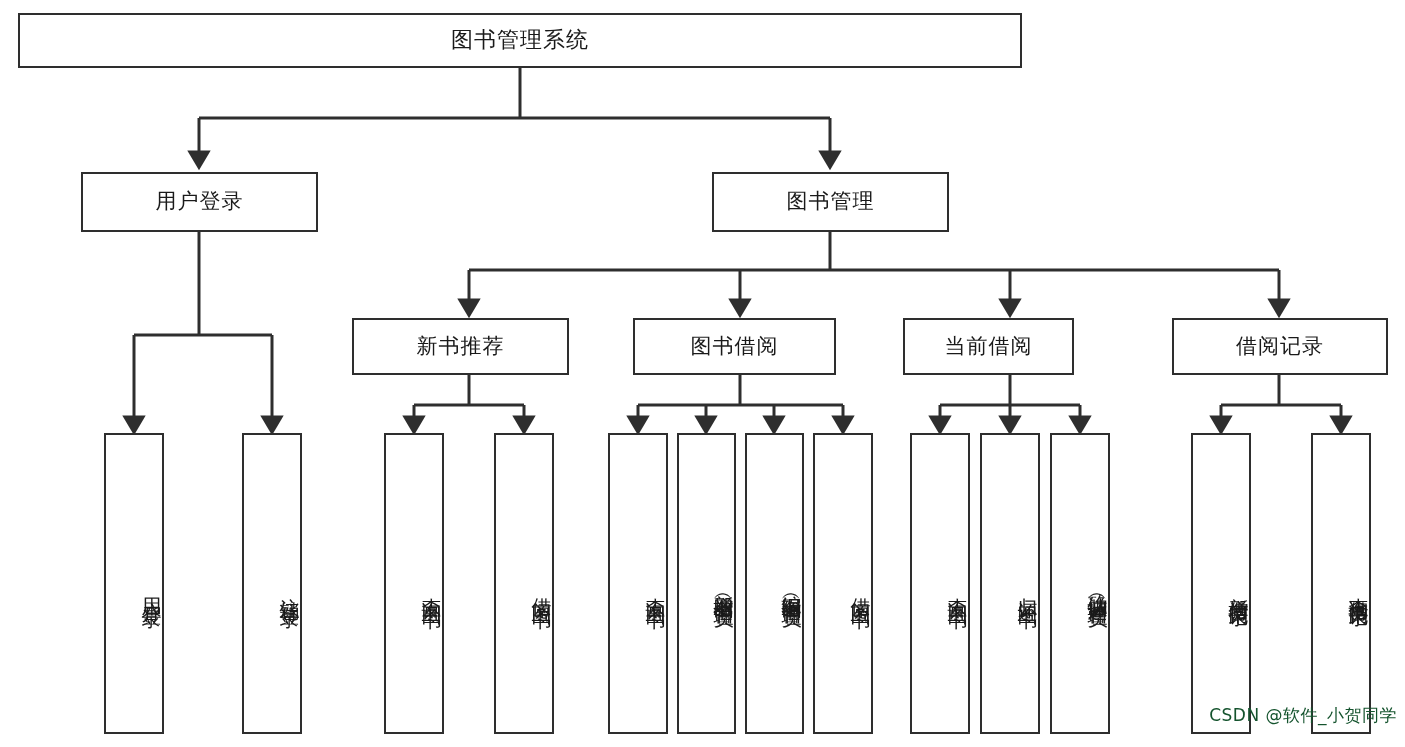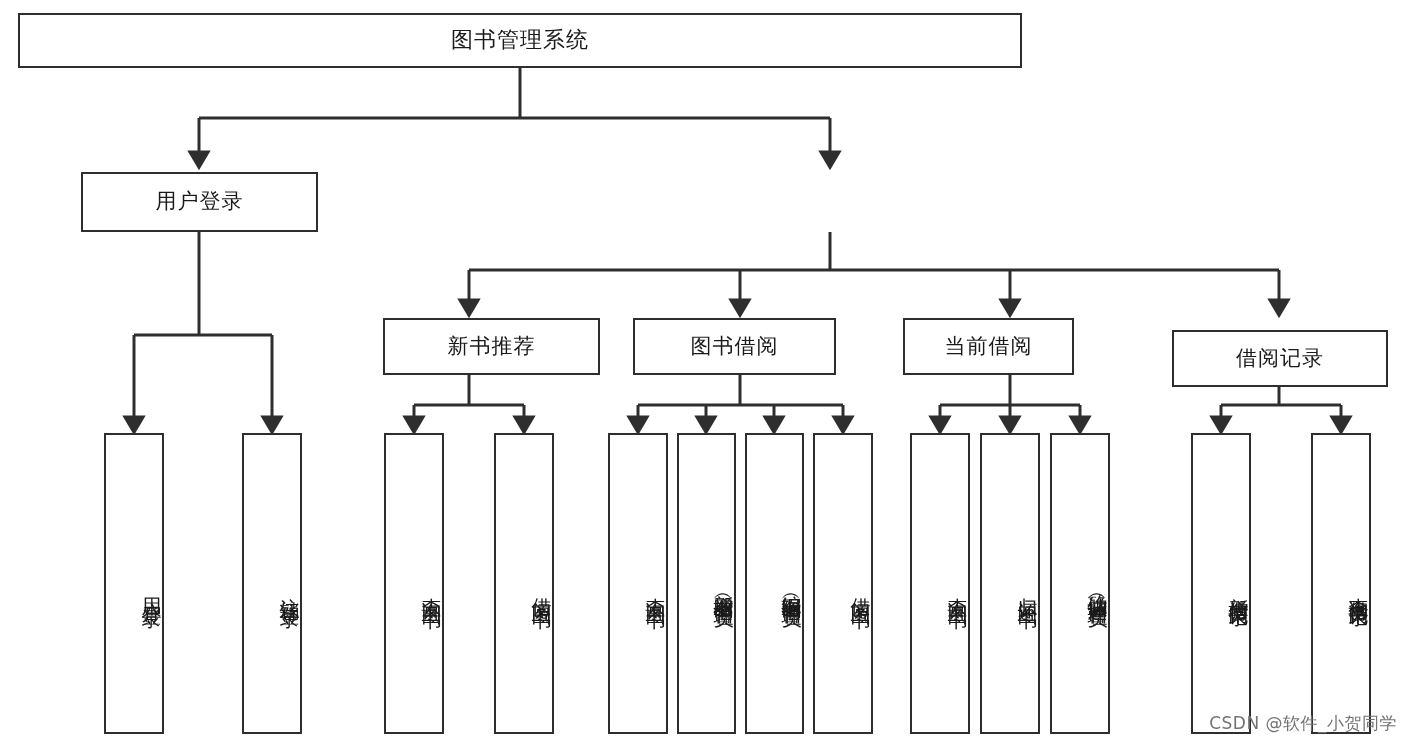--- a/index.html
+++ b/index.html
@@ -60,23 +60,23 @@
     letter-spacing: 2px;
   }
   .vert-label {
     display: block;
     writing-mode: vertical-rl;
     text-orientation: upright;
   }
   #watermark {
     position: absolute;
     right: 8px;
-    bottom: 12px;
+    bottom: 20px;
     font-size: 17px;
-    color: #737373;
+    color: #14532d;
     letter-spacing: 0.5px;
     white-space: nowrap;
     font-family: "DejaVu Sans", "Liberation Sans", sans-serif;
   }
 </style>
 </head>
 <body>
 
 <div id="diagram-root">
 
@@ -130,31 +130,34 @@
     </g>
   </svg>
 
   <div class="node root horiz" style="left:18px; top:13px; width:1004px; height:55px;">
     <span>图书管理系统</span>
   </div>
 
   <div class="node horiz" style="left:81px; top:172px; width:237px; height:60px;">
     <span>用户登录</span>
   </div>
-
-  <div class="node horiz" style="left:383px; top:318px; width:217px; height:57px;">
+  <div class="node horiz" style="left:712px; top:172px; width:237px; height:60px;">
+    <span>图书管理</span>
+  </div>
+
+  <div class="node horiz" style="left:352px; top:318px; width:217px; height:57px;">
     <span>新书推荐</span>
   </div>
   <div class="node horiz" style="left:633px; top:318px; width:203px; height:57px;">
     <span>图书借阅</span>
   </div>
   <div class="node horiz" style="left:903px; top:318px; width:171px; height:57px;">
     <span>当前借阅</span>
   </div>
-  <div class="node horiz" style="left:1172px; top:318px; width:216px; height:57px;margin-top:12px;">
+  <div class="node horiz" style="left:1172px; top:318px; width:216px; height:57px;">
     <span>借阅记录</span>
   </div>
 
   <div class="node vert" style="left:104px; top:433px; width:60px; height:301px;">
     <span class="vert-label">用户登录</span>
   </div>
   <div class="node vert" style="left:242px; top:433px; width:60px; height:301px;">
     <span class="vert-label">注销登录</span>
   </div>
 

